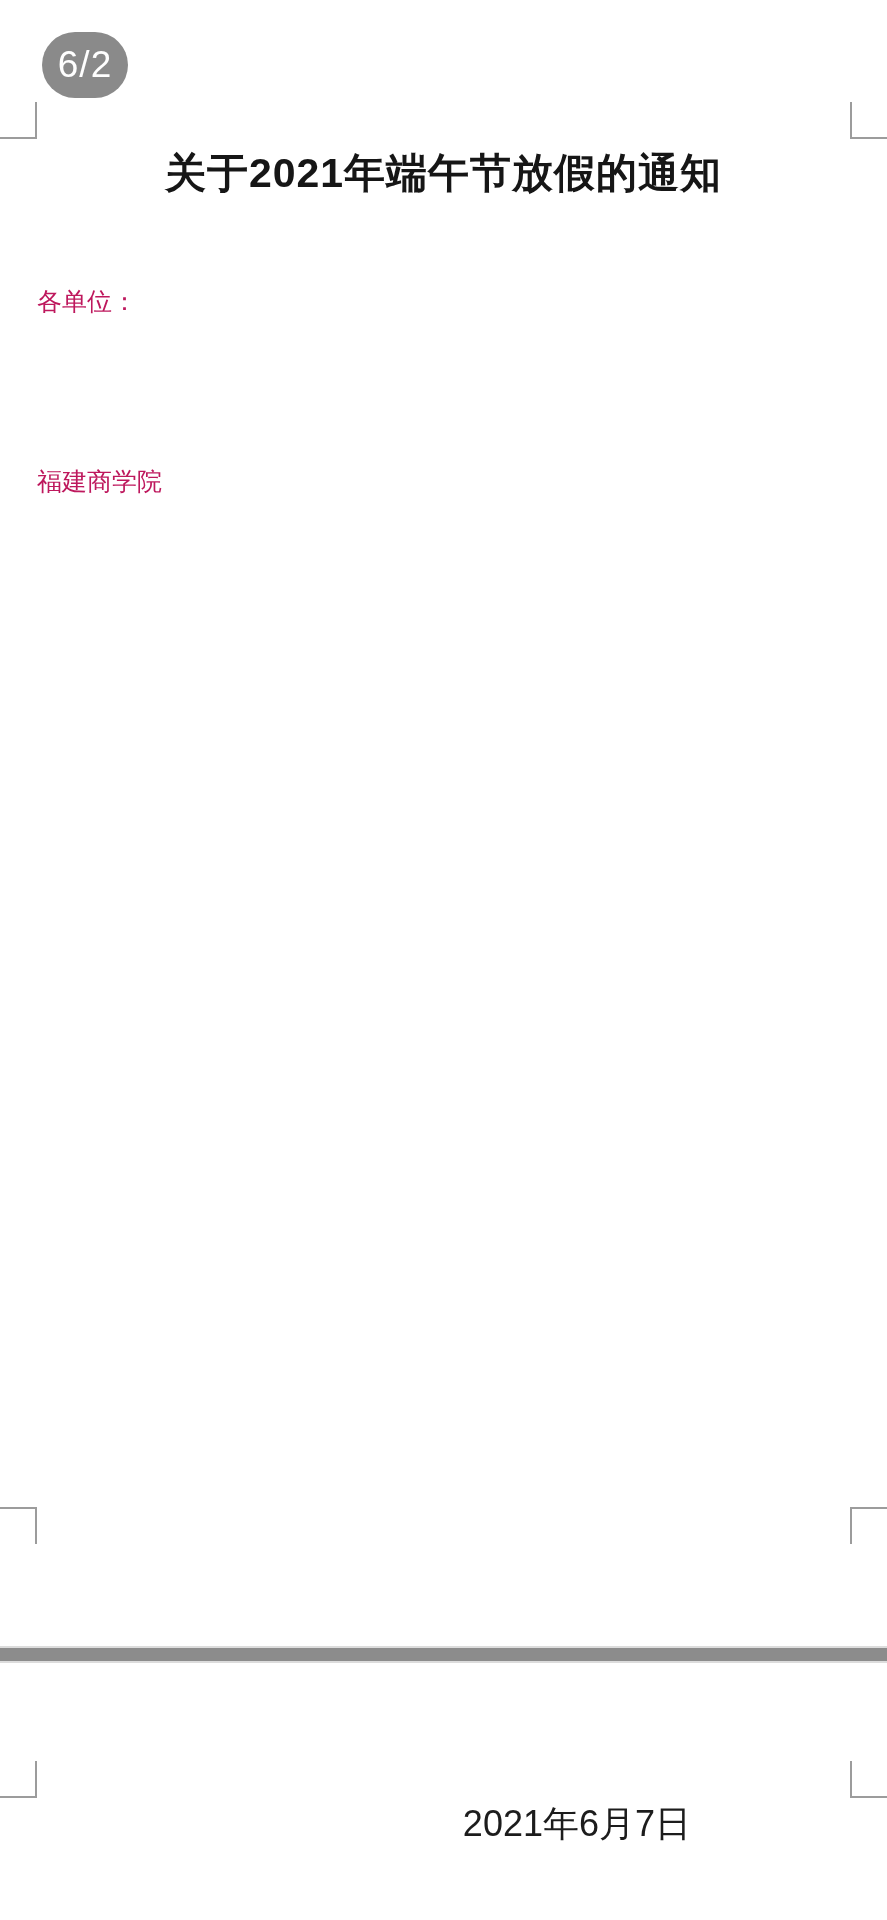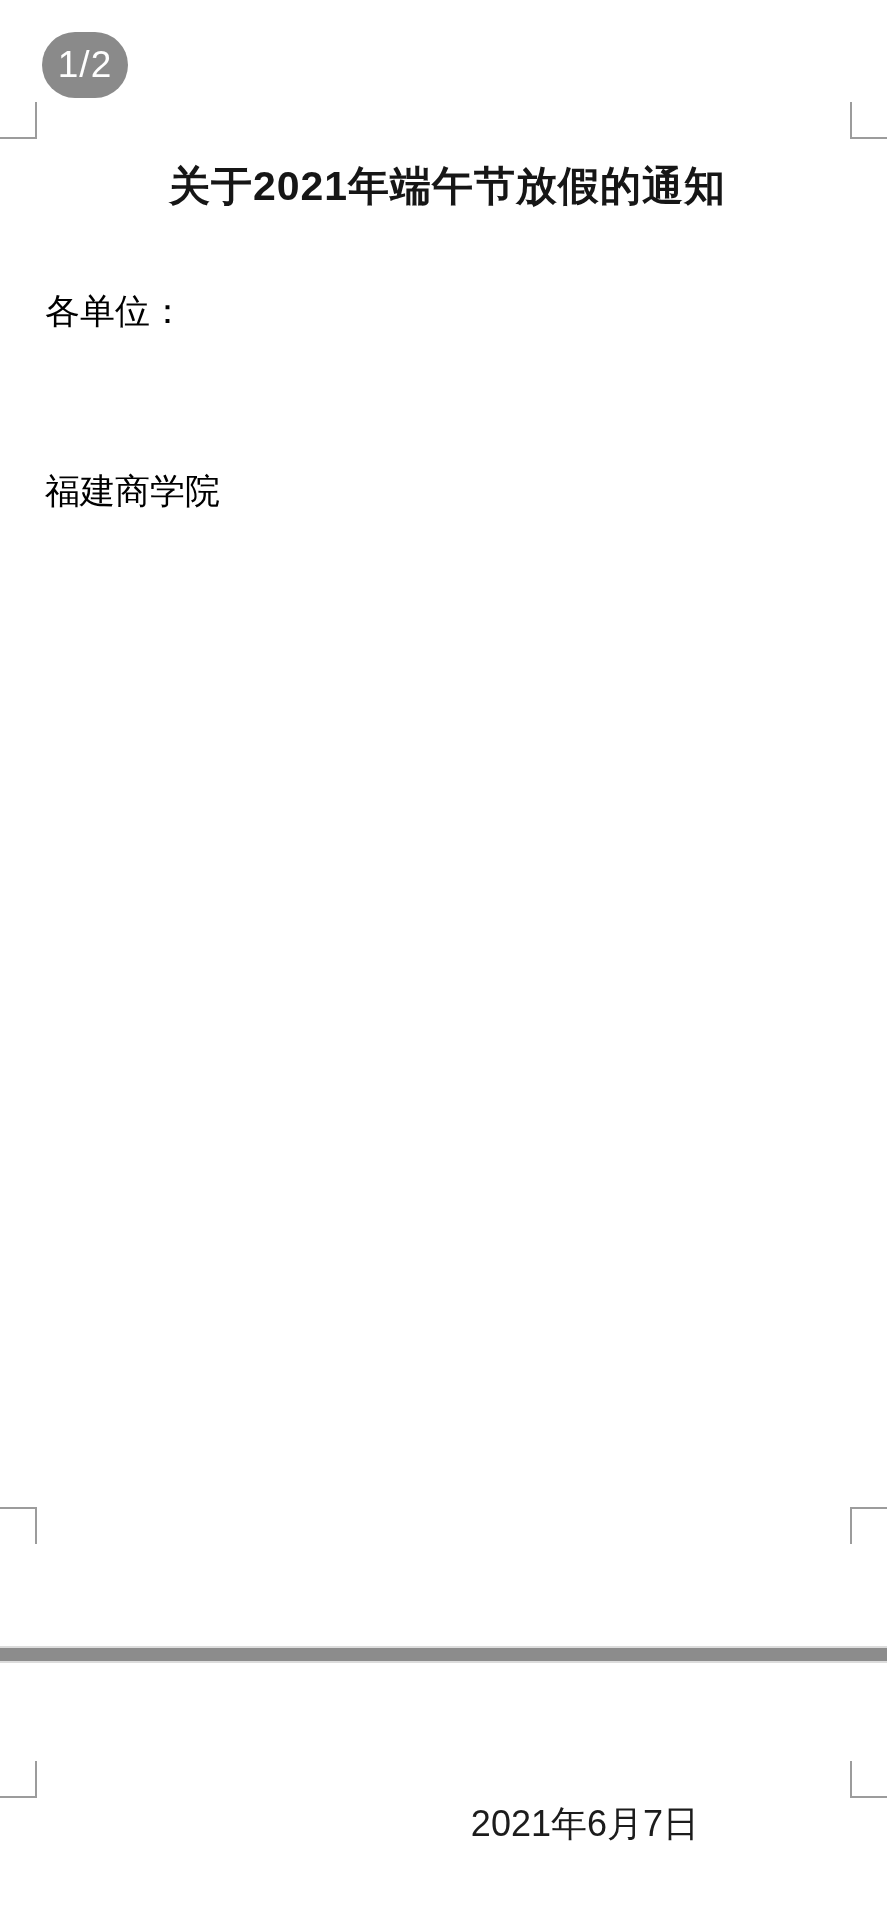--- a/index.html
+++ b/index.html
@@ -55,65 +55,63 @@
     height: 13px;
     background: #8c8c8c;
     border-top: 2px solid #dcdcdc;
     border-bottom: 2px solid #dcdcdc;
   }
 
   .content {
     position: absolute;
     left: 37px;
     right: 37px;
-    top: 17px;
-    margin-left: 8px;
+    top: 4px;
   }
 
   .doc-title {
     margin: 142px 0 0 0;
     text-align: center;
     font-size: 41px;
     font-weight: 600;
     letter-spacing: 1px;
     color: #161616;
   }
 
   .body p {
     margin: 0;
-    font-size: 35px;
+    font-size: 25px;
     line-height: 52px;
     text-align: justify;
-    color: #000000;
-    font-family: Liberation Mono, monospace;
+    color: #be185d;
   }
   .salutation { margin-top: 74px !important; }
   .indent { text-indent: 2em; }
 
   .signature {
     margin-top: 128px !important;
     text-align: right;
     padding-right: 197px;
     font-size: 33px;
   }
 
   .doc-date {
     position: absolute;
     top: 1800px;
-    right: 188px;
+    right: 196px;
     font-size: 36px;
     color: #1c1c1c;
   }
 </style>
 </head>
 <body>
 
 <div class="viewer">
 
-  <div class="page-badge">1/2</div>
+  <div class="page-badge">6/2</div>
 
   <div class="mark m-p1-tl"></div>
   <div class="mark m-p1-tr"></div>
   <div class="mark m-p1-bl"></div>
   <div class="mark m-p1-br"></div>
   <div class="mark m-p2-tl"></div>
   <div class="mark m-p2-tr"></div>
 
   <div class="content">
     <h1 class="doc-title">关于2021年端午节放假的通知</h1>

